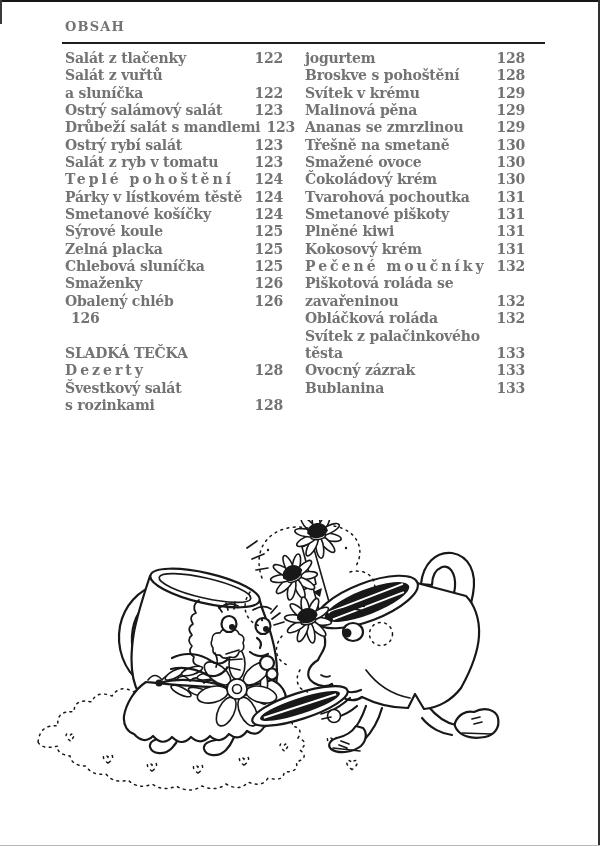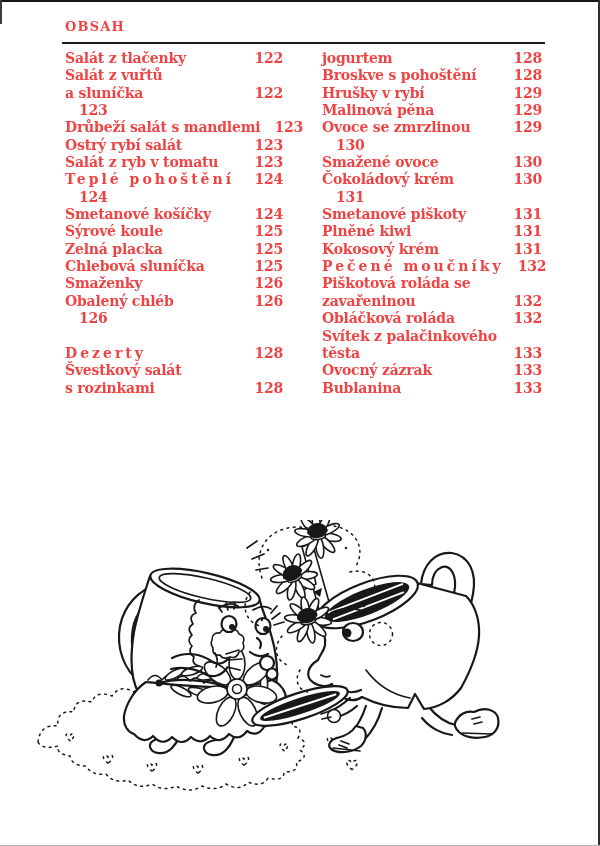--- a/index.html
+++ b/index.html
@@ -1,38 +1,38 @@
 <!DOCTYPE html>
 <html><head>
 <meta charset="utf-8">
 <style>
   html,body{margin:0;padding:0;background:#ffffff;}
   .page{
     position:relative;width:600px;height:846px;background:#fff;overflow:hidden;
-    font-family:"DejaVu Serif","Liberation Serif",serif;color:#ef4444;box-sizing:border-box;
+    font-family:"DejaVu Serif","Liberation Serif",serif;color:#737373;box-sizing:border-box;
   }
   .edge-top{position:absolute;top:0;left:0;right:0;height:2px;background:#161616;}
   .edge-right{position:absolute;top:0;right:0;bottom:0;width:2px;background:#303030;}
   .edge-bottom{position:absolute;left:0;right:0;bottom:0;height:1px;background:#b8b8b8;}
   .edge-corner{position:absolute;left:0;top:0;width:2px;height:24px;background:#3a3a3a;}
   .obsah{
     position:absolute;left:65px;top:19px;font-size:13px;font-weight:bold;letter-spacing:1.2px;
   }
   .rule{position:absolute;left:62px;top:42px;width:483px;height:2px;background:#1d1d1d;}
-  .toc{position:absolute;left:65px;top:50px;display:flex;gap:39px;}
+  .toc{position:absolute;left:65px;top:50px;display:flex;gap:22px;}
   .col{display:flex;flex-direction:column;}
   .col-left{width:218px;}
   .col-right{width:220px;}
   .toc-row{
     display:flex;justify-content:space-between;align-items:baseline;
     height:17.35px;line-height:17.35px;font-size:14px;font-weight:700;
     letter-spacing:-0.2px;white-space:nowrap;
   }
   .toc-row.spaced .toc-label{letter-spacing:3px;}
-  .toc-page{text-align:right;margin-left:14px;}
+  .toc-page{text-align:right;margin-left:6px;}
   .art{position:absolute;left:0;top:520px;}
   .ln{stroke:#181818;fill:none;stroke-width:2.2;stroke-linecap:round;stroke-linejoin:round;}
   .ln1{stroke:#181818;fill:none;stroke-width:1.7;stroke-linecap:round;stroke-linejoin:round;}
   .fw{fill:#ffffff;stroke:#181818;stroke-width:2.2;stroke-linejoin:round;}
   .fw1{fill:#ffffff;stroke:#181818;stroke-width:1.6;stroke-linejoin:round;}
   .fi{fill:#181818;stroke:none;}
   .dt{stroke:#181818;fill:none;stroke-width:1.5;stroke-dasharray:1.8 4.6;stroke-linecap:round;}
 </style>
 </head>
 <body>
@@ -54,39 +54,41 @@
         </div>
         <div class="toc-row">
           <span class="toc-label">Salát z vuřtů</span>
           <span class="toc-page"></span>
         </div>
         <div class="toc-row">
           <span class="toc-label">a sluníčka</span>
           <span class="toc-page">122</span>
         </div>
         <div class="toc-row">
+          <span class="toc-label">Ostrý salámový salát</span>
           <span class="toc-page">123</span>
         </div>
         <div class="toc-row">
           <span class="toc-label">Drůbeží salát s mandlemi</span>
           <span class="toc-page">123</span>
         </div>
         <div class="toc-row">
           <span class="toc-label">Ostrý rybí salát</span>
           <span class="toc-page">123</span>
         </div>
         <div class="toc-row">
           <span class="toc-label">Salát z ryb v tomatu</span>
           <span class="toc-page">123</span>
         </div>
         <div class="toc-row spaced">
           <span class="toc-label">Teplé pohoštění</span>
           <span class="toc-page">124</span>
         </div>
         <div class="toc-row">
+          <span class="toc-label">Párky v lístkovém těstě</span>
           <span class="toc-page">124</span>
         </div>
         <div class="toc-row">
           <span class="toc-label">Smetanové košíčky</span>
           <span class="toc-page">124</span>
         </div>
         <div class="toc-row">
           <span class="toc-label">Sýrové koule</span>
           <span class="toc-page">125</span>
         </div>
@@ -104,20 +106,24 @@
         </div>
         <div class="toc-row">
           <span class="toc-label">Obalený chléb</span>
           <span class="toc-page">126</span>
         </div>
         <div class="toc-row">
           <span class="toc-page">126</span>
         </div>
         <div class="toc-row blank">
           <span class="toc-label"></span>
+          <span class="toc-page"></span>
+        </div>
+        <div class="toc-row section">
+          <span class="toc-label">SLADKÁ TEČKA</span>
           <span class="toc-page"></span>
         </div>
         <div class="toc-row spaced">
           <span class="toc-label">Dezerty</span>
           <span class="toc-page">128</span>
         </div>
         <div class="toc-row">
           <span class="toc-label">Švestkový salát</span>
           <span class="toc-page"></span>
         </div>
@@ -129,43 +135,45 @@
     <div class="col col-right" id="col-right">
         <div class="toc-row">
           <span class="toc-label">jogurtem</span>
           <span class="toc-page">128</span>
         </div>
         <div class="toc-row">
           <span class="toc-label">Broskve s pohoštění</span>
           <span class="toc-page">128</span>
         </div>
         <div class="toc-row">
-          <span class="toc-label">Hrušky v rybí</span>
+          <span class="toc-label">Svítek v krému</span>
           <span class="toc-page">129</span>
         </div>
         <div class="toc-row">
           <span class="toc-label">Malinová pěna</span>
           <span class="toc-page">129</span>
         </div>
         <div class="toc-row">
-          <span class="toc-label">Ovoce se zmrzlinou</span>
+          <span class="toc-label">Ananas se zmrzlinou</span>
           <span class="toc-page">129</span>
         </div>
         <div class="toc-row">
+          <span class="toc-label">Třešně na smetaně</span>
           <span class="toc-page">130</span>
         </div>
         <div class="toc-row">
           <span class="toc-label">Smažené ovoce</span>
           <span class="toc-page">130</span>
         </div>
         <div class="toc-row">
           <span class="toc-label">Čokoládový krém</span>
           <span class="toc-page">130</span>
         </div>
         <div class="toc-row">
+          <span class="toc-label">Tvarohová pochoutka</span>
           <span class="toc-page">131</span>
         </div>
         <div class="toc-row">
           <span class="toc-label">Smetanové piškoty</span>
           <span class="toc-page">131</span>
         </div>
         <div class="toc-row">
           <span class="toc-label">Plněné kiwi</span>
           <span class="toc-page">131</span>
         </div>

